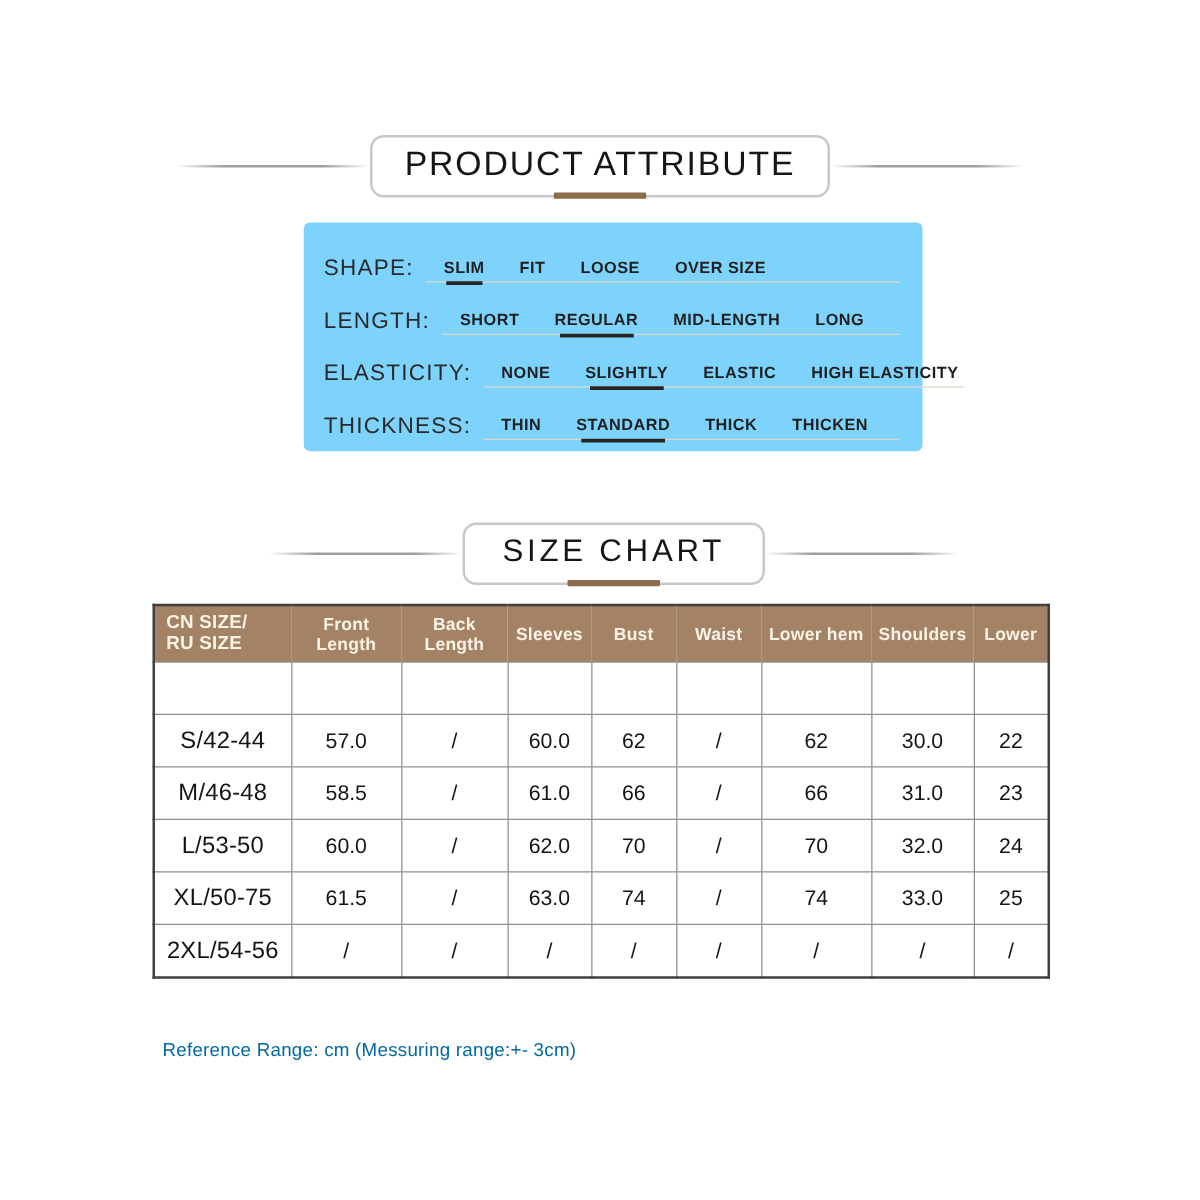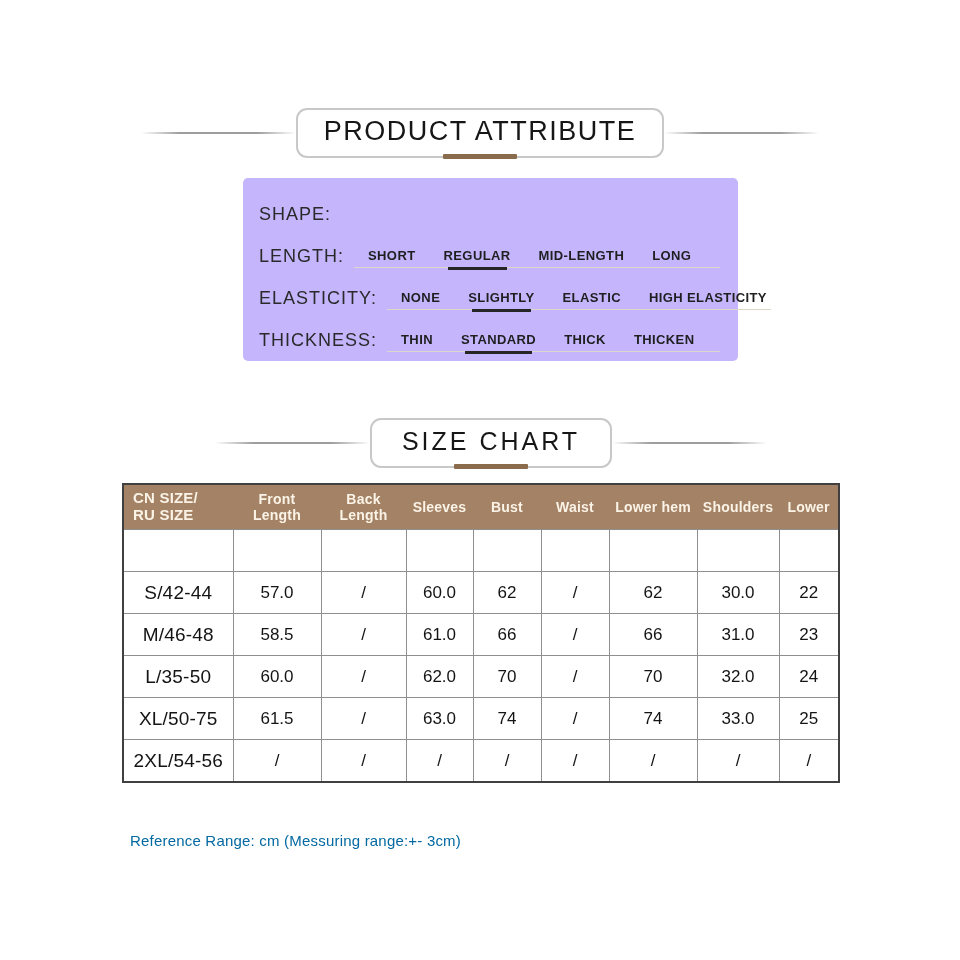--- a/index.html
+++ b/index.html
@@ -55,21 +55,21 @@
   .pill2 { font-size: 25px; letter-spacing: 3px; padding: 7px 30px 10px 30px; }
 
   
   .panel {
     position: absolute;
     left: 243px;
     top: 178px;
     width: 495px;
     height: 183px;
     box-sizing: border-box;
-    background: #c4b5fd;
+    background: #7dd3fc;
     border-radius: 5px;
     padding: 17px 18px 0 16px;
   }
   .attr-row {
     display: flex;
     align-items: flex-end;
     height: 31px;
     margin-bottom: 11px;
   }
   .attr-label {
@@ -171,20 +171,26 @@
     <div class="pill">
       <span>PRODUCT ATTRIBUTE</span>
       <span class="accent"></span>
     </div>
     <span class="hline"></span>
   </div>
 
   <div class="panel" id="attr-panel">
       <div class="attr-row">
         <span class="attr-label">SHAPE:</span>
+        <div class="attr-options">
+          <span class="attr-option selected">SLIM</span>
+          <span class="attr-option">FIT</span>
+          <span class="attr-option">LOOSE</span>
+          <span class="attr-option">OVER SIZE</span>
+        </div>
       </div>
       <div class="attr-row">
         <span class="attr-label">LENGTH:</span>
         <div class="attr-options">
           <span class="attr-option">SHORT</span>
           <span class="attr-option selected">REGULAR</span>
           <span class="attr-option">MID-LENGTH</span>
           <span class="attr-option">LONG</span>
         </div>
       </div>
@@ -274,21 +280,21 @@
             <td>58.5</td>
             <td>/</td>
             <td>61.0</td>
             <td>66</td>
             <td>/</td>
             <td>66</td>
             <td>31.0</td>
             <td>23</td>
           </tr>
           <tr>
-            <td class="size-cell">L/35-50</td>
+            <td class="size-cell">L/53-50</td>
             <td>60.0</td>
             <td>/</td>
             <td>62.0</td>
             <td>70</td>
             <td>/</td>
             <td>70</td>
             <td>32.0</td>
             <td>24</td>
           </tr>
           <tr>

